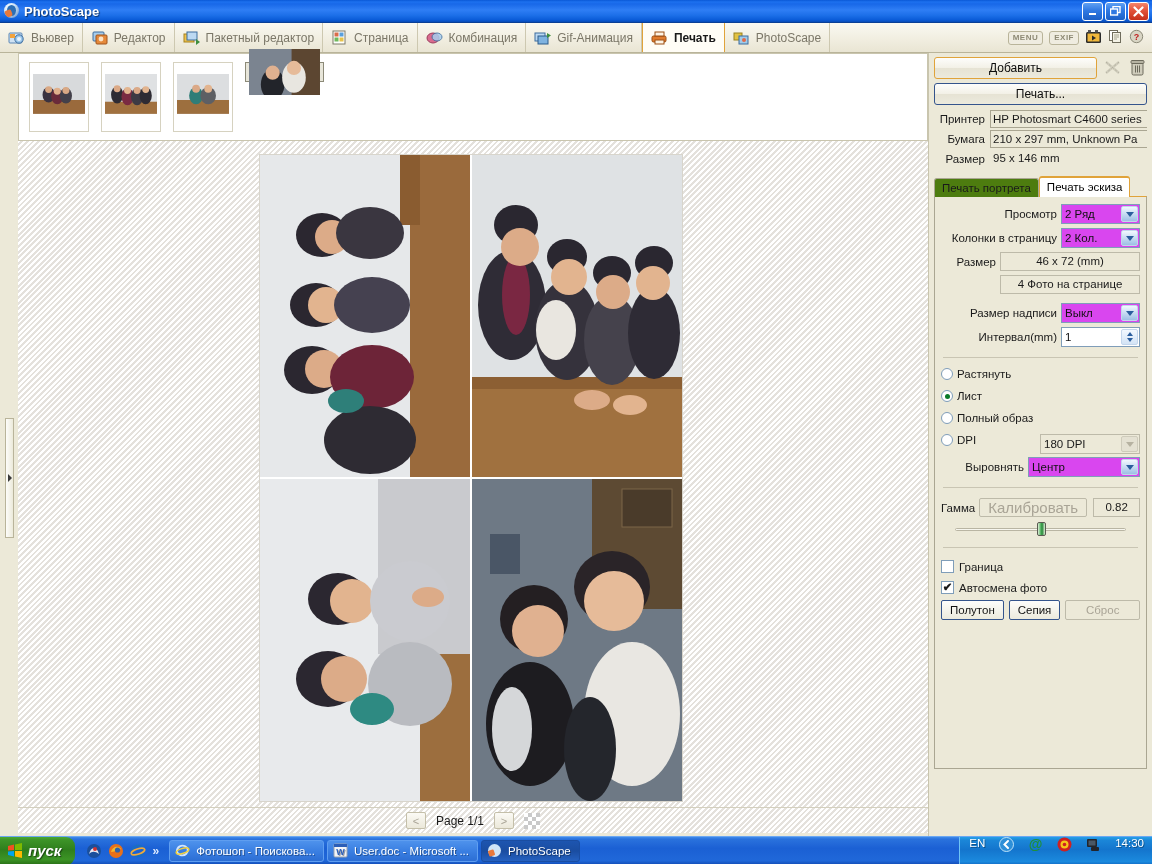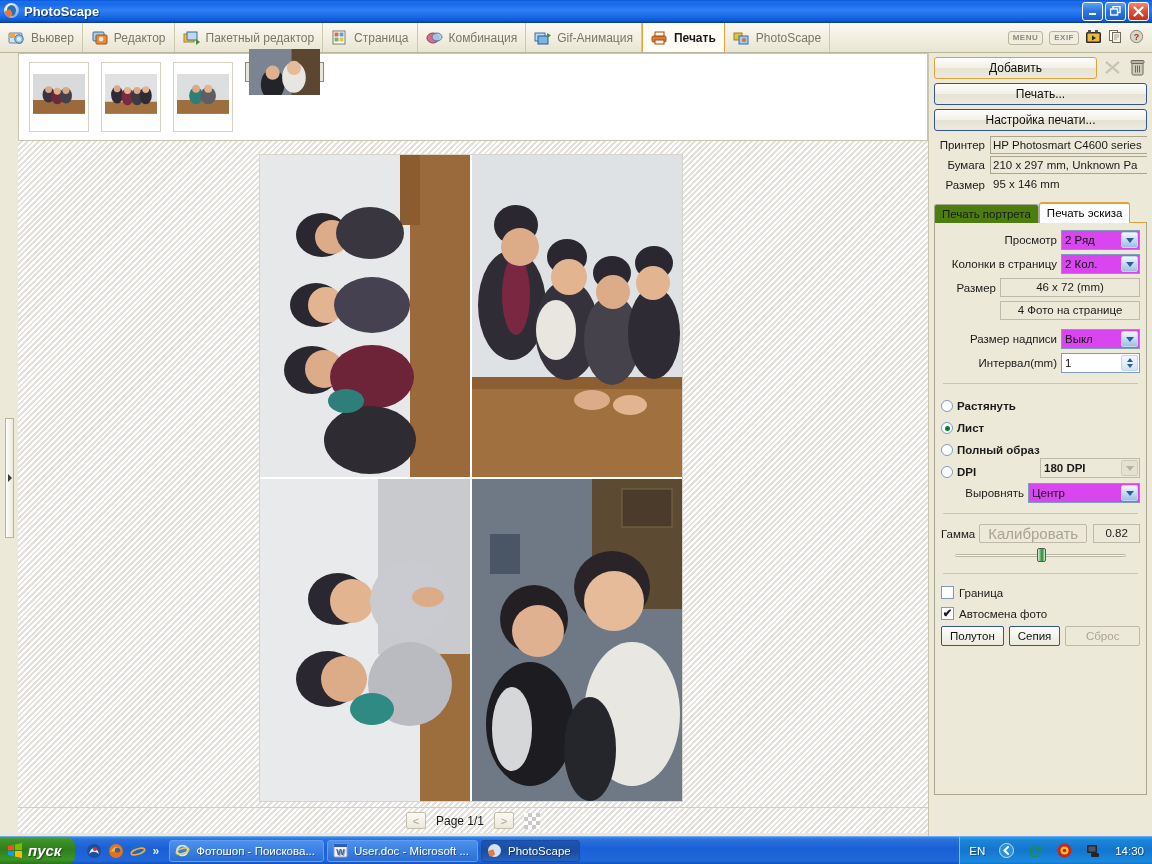--- a/index.html
+++ b/index.html
@@ -252,21 +252,21 @@
     background: linear-gradient(to bottom,#f2f8ff,#d3e3f5);
     border: 1px solid #c3d6ec; border-radius: 2px;
     display: flex; flex-direction: column; align-items: center; justify-content: center; gap: 2px;
   }
   .spin .up, .spin .dn {
     width: 0; height: 0; border-left: 3px solid transparent; border-right: 3px solid transparent;
   }
   .spin .up { border-bottom: 4px solid #2b5e9e; }
   .spin .dn { border-top: 4px solid #2b5e9e; }
 
-  .radiorow { display: flex; align-items: flex-end; gap: 4px; margin-bottom: 4px; height: 18px; font-weight: bold; }
+  .radiorow { display: flex; align-items: flex-start; gap: 4px; margin-bottom: 4px; height: 18px; }
   .radio {
     width: 12px; height: 12px; border-radius: 50%;
     border: 1px solid #7f9db9; background: #ffffff; flex: none;
     display: flex; align-items: center; justify-content: center;
   }
   .radio.on:after { content:""; width: 5px; height: 5px; border-radius: 50%; background: #0a7a28; }
   .radiorow span { font-size: 11.5px; color: #1a1a1a; }
 
   hr.sep { border: none; border-top: 1px solid #c9c5b3; margin: 10px 2px; }
 
@@ -335,21 +335,21 @@
     background: linear-gradient(to bottom,#4e92ec 0%,#3a7fe2 50%,#2c6ed4 100%);
     border: 1px solid #5f9ef0;
     max-width: 185px; white-space: nowrap; overflow: hidden;
     text-shadow: 1px 1px 0 rgba(0,0,0,.35);
   }
   .taskitem.active {
     background: linear-gradient(to bottom,#1d55b0 0%,#1a4da1 50%,#2561c0 100%);
     border-color: #1a4da1;
   }
   #tray {
-    margin-left: auto; height: 28px; display: flex; align-items: center; gap: 14px;
+    margin-left: auto; height: 28px; display: flex; gap: 14px;
     padding: 0 8px 0 9px;
     background: linear-gradient(to bottom,#25a0e8 0%,#1b86d8 12%,#1475cd 45%,#1b8ade 88%,#1268c2 100%);
     border-left: 1px solid #6fc4f5;
   }
   #tray .lang { color: #fff; font-size: 11.5px; text-shadow: 1px 1px 0 rgba(0,0,0,.35); }
   #tray .clock { color: #fff; font-size: 11.5px; text-shadow: 1px 1px 0 rgba(0,0,0,.35); }
   .tricon { width: 15px; height: 15px; }
 </style>
 </head>
 <body>
@@ -675,21 +675,20 @@
     <div class="iconbtn">
       <svg width="17" height="18" viewBox="0 0 17 18">
         <rect x="3" y="5" width="11" height="12" rx="1.5" fill="#cfccbb" stroke="#6c6a5c"></rect>
         <rect x="2" y="2.5" width="13" height="3" rx="1" fill="#b6b3a2" stroke="#6c6a5c"></rect>
         <path d="M6.5 7.5 v7 M8.5 7.5 v7 M10.5 7.5 v7" stroke="#6c6a5c"></path>
       </svg>
     </div>
   </div>
 
   <div class="btn">Печать...</div>
-  <div class="btn">Настройка печати...</div>
 
   <div class="inforow">
     <div class="infolabel">Принтер</div>
     <div class="infoval">HP Photosmart C4600 series</div>
   </div>
   <div class="inforow">
     <div class="infolabel">Бумага</div>
     <div class="infoval">210 x 297 mm, Unknown Pa</div>
   </div>
   <div class="inforow">

